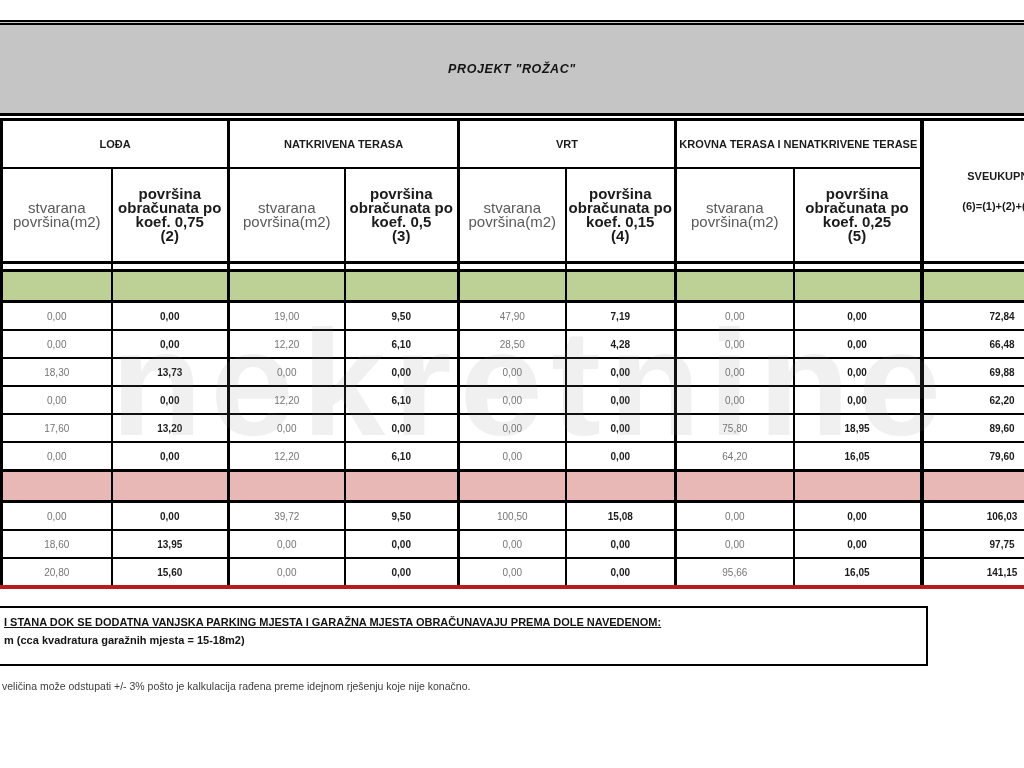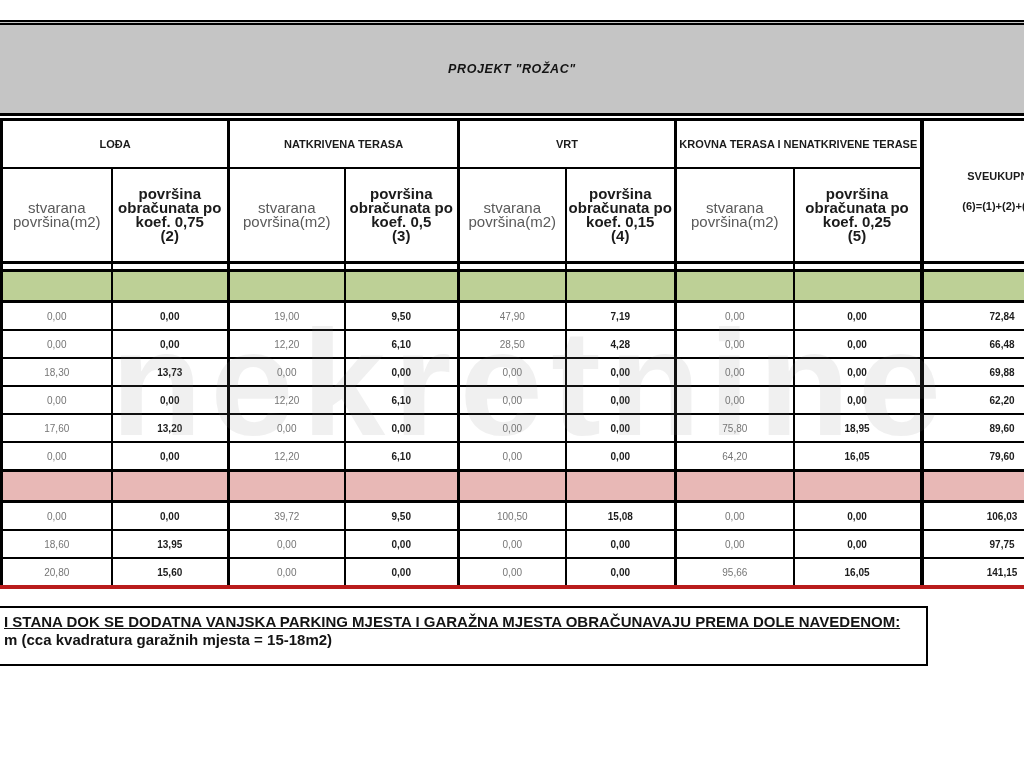--- a/index.html
+++ b/index.html
@@ -62,21 +62,21 @@
     color:rgba(130,130,130,0.12); text-align:center; line-height:170px;
     pointer-events:none; z-index:5; overflow:hidden;
   }
 
   
   .notes-box {
     position:absolute; top:606px; left:-10px; width:938px; height:60px;
     border:2px solid #000; background:#fff;
     padding:5px 10px 0 12px; box-sizing:border-box;
   }
-  .notes-line { font-size:15px; font-weight:bold; color:#141414; line-height:18px; white-space:nowrap; }
+  .notes-line { font-size:11px; font-weight:bold; color:#141414; line-height:18px; white-space:nowrap; }
   .notes-line.u { text-decoration:underline; }
   .footnotes { position:absolute; top:676px; left:2px; width:1020px; }
   .footnote { font-size:10.5px; color:#3c3c3c; line-height:20px; white-space:nowrap; }
 </style>
 </head>
 <body>
 
 <div class="screen">
 
   <div class="banner">
@@ -270,15 +270,16 @@
   </div>
 
   <div class="watermark">nekretnine</div>
 
   <div class="notes-box">
     <div class="notes-line u">I STANA DOK SE DODATNA VANJSKA PARKING MJESTA I GARAŽNA MJESTA OBRAČUNAVAJU PREMA DOLE NAVEDENOM:</div>
     <div class="notes-line">m (cca kvadratura garažnih mjesta = 15-18m2)</div>
   </div>
 
   <div class="footnotes">
+    <div class="footnote">veličina može odstupati +/- 3% pošto je kalkulacija rađena preme idejnom rješenju koje nije konačno.</div>
   </div>
 
 </div>
 
 </body></html>

